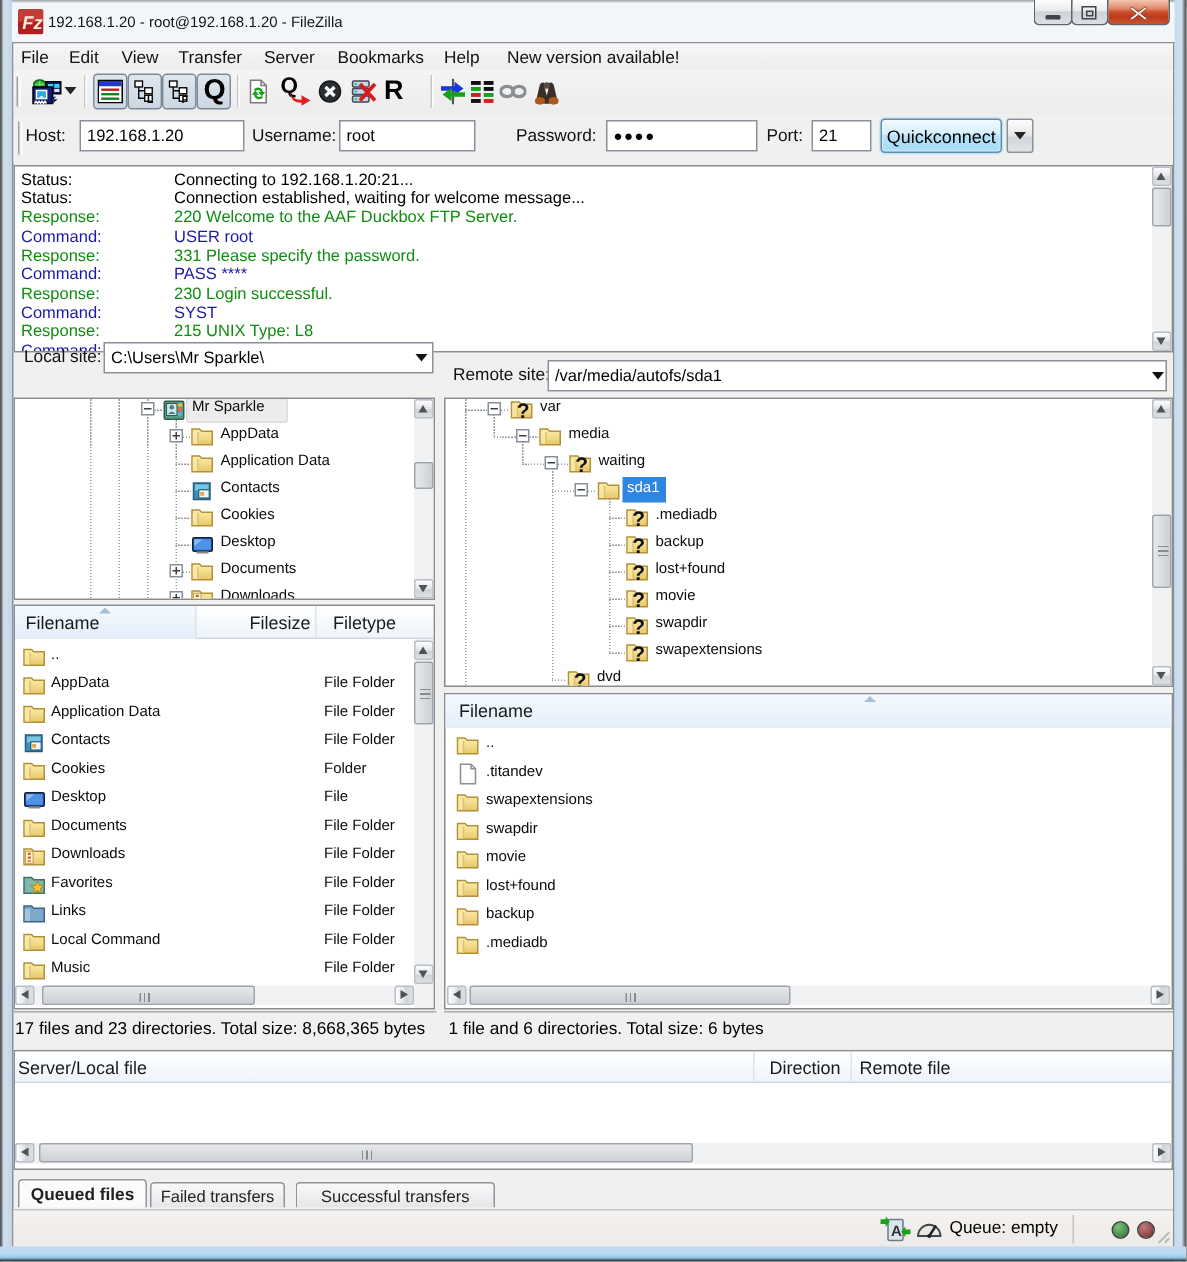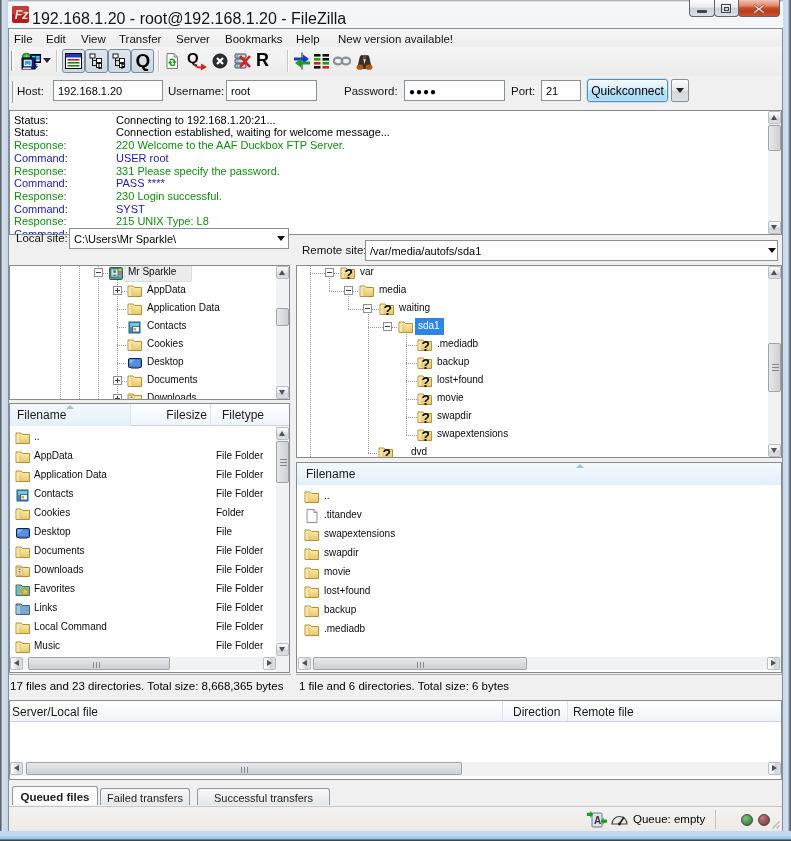--- a/index.html
+++ b/index.html
@@ -13,21 +13,21 @@
 #b-left { left:0; top:0; width:8px; height:841px;
   background:linear-gradient(90deg,#4b4e50 0%,#6c7174 12%, #cfdeed 30%, #c3d6e8 100%); }
 #b-right { left:783px; top:0; width:8px; height:841px;
   background:linear-gradient(90deg,#c9dcee 0%, #cfe0f0 60%, #797f83 82%, #4b4e50 100%); }
 #b-bottom { left:0; top:831px; width:791px; height:10px;
   background:linear-gradient(180deg,#c3d9ec 0%, #bddcf2 45%, #8ec8ec 75%, #47494c 92%, #353739 100%); }
 #b-top { left:0; top:0; width:791px; height:2px;
   background:linear-gradient(180deg,#9aa1a7 0%, #eef2f6 100%); border-radius:6px 6px 0 0; }
 
 #title { left:8px; top:3px; width:766px; height:25px; }
-#title .txt { position:absolute; left:24px; top:7px; font-size:16px; color:#141414; }
+#title .txt { position:absolute; left:24px; top:7px; font-size:10px; color:#141414; }
 
 .capbtn { position:absolute; top:0; height:17px; border:1px solid #5f6569;
   border-top:none; border-radius:0 0 4px 4px;
   background:linear-gradient(180deg,#fdfdfe 0%,#e8eaed 45%,#cdd2d8 50%,#dbe0e5 100%); }
 #btn-close { background:linear-gradient(180deg,#f5c4b4 0%,#e08a6c 35%,#cc4e28 50%,#bc3a1a 70%,#ca5530 100%); }
 
 #client { left:8px; top:28px; width:775px; height:803px; background:#f0f0f0;
   border:1px solid #8a8f94; border-bottom:none; }
 
 .panel { position:absolute; background:#fff; border:1px solid #888c90; }
@@ -450,21 +450,21 @@
   <div class="hline" style="left:109px;top:169px;width:11px"></div>
   <svg class="ic" style="left:120px;top:161px">
       <use href="#folderq"></use>
     </svg>
   <div class="row-label" style="left:140px;top:162px">swapextensions</div>
 
   <div class="hline" style="left:71px;top:187px;width:10px"></div>
   <svg class="ic" style="left:81px;top:179px">
       <use href="#folderq"></use>
     </svg>
-  <div class="row-label" style="left:114px;top:180px">dvd</div>
+  <div class="row-label" style="left:101px;top:180px">dvd</div>
 
   <div class="sb" style="left:471px;top:0;width:13px;height:191px">
     <div class="sb-btn" style="left:0;top:0;width:13px;height:13px"></div>
     <div class="tri" style="left:3px;top:4px;border-left:3.5px solid transparent;border-right:3.5px solid transparent;border-bottom:5px solid #4d5359"></div>
     <div class="sb-thumb-v" style="left:0;top:77px;width:13px;height:49px">
         <div class="gripmark-v" style="top:20px"></div>
       </div>
     <div class="sb-btn" style="left:0;bottom:0;width:13px;height:13px"></div>
     <div class="tri" style="left:3px;bottom:4px;border-left:3.5px solid transparent;border-right:3.5px solid transparent;border-top:5px solid #4d5359"></div>
   </div>

